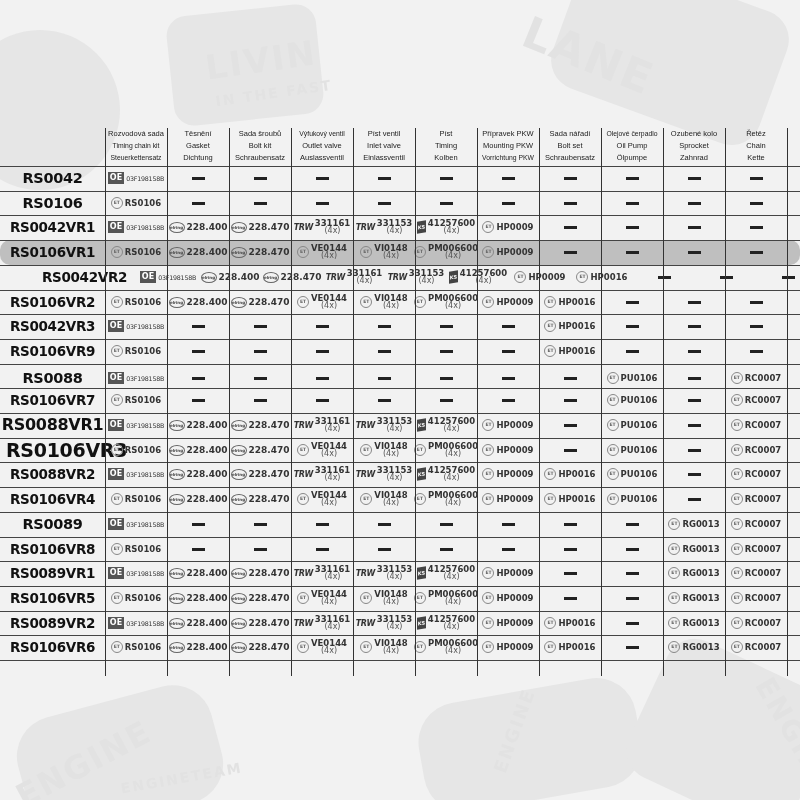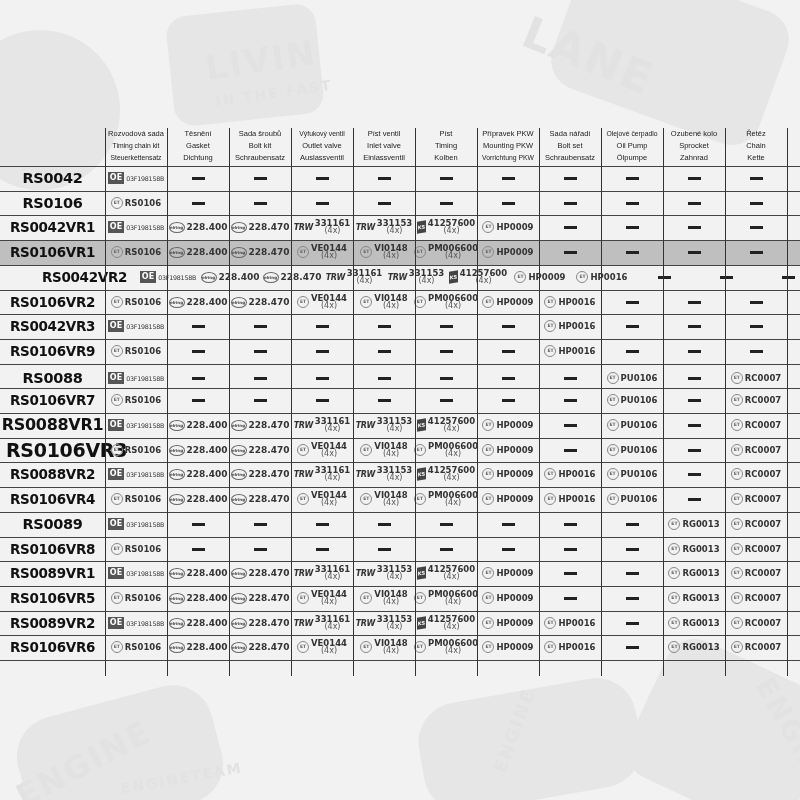--- a/index.html
+++ b/index.html
@@ -257,21 +257,21 @@
       <div class="cell" style="left: 601px; width: 62px;">
         <div class="dash"></div>
       </div>
       <div class="cell" style="left: 663px; width: 62px;">
         <div class="dash"></div>
       </div>
       <div class="cell" style="left: 725px; width: 62px;">
         <div class="dash"></div>
       </div>
     </div>
-    <div class="row hl" style="top: 112px; height: 25px;">
+    <div class="row hl" style="top: 112px; height: 25px; border-radius: 10px;">
       <div class="code" style="font-size: 13.5px;">RS0106VR1</div>
       <div class="cell" style="left: 105px; width: 62px;">
         <span class="et">ET</span>
         <span>RS0106</span>
       </div>
       <div class="cell" style="left: 167px; width: 62px;">
         <span class="elring">elring</span>
         <span class="big">228.400</span>
       </div>
       <div class="cell" style="left: 229px; width: 62px;">

